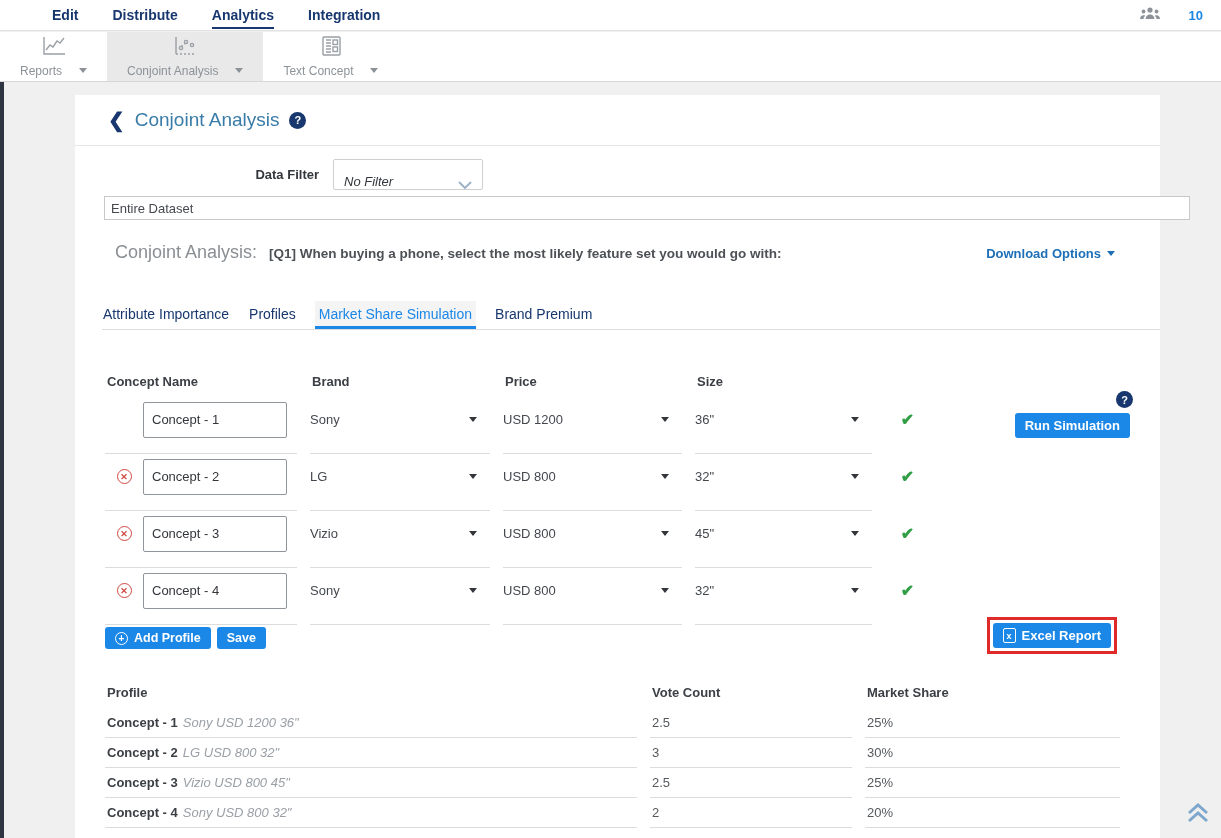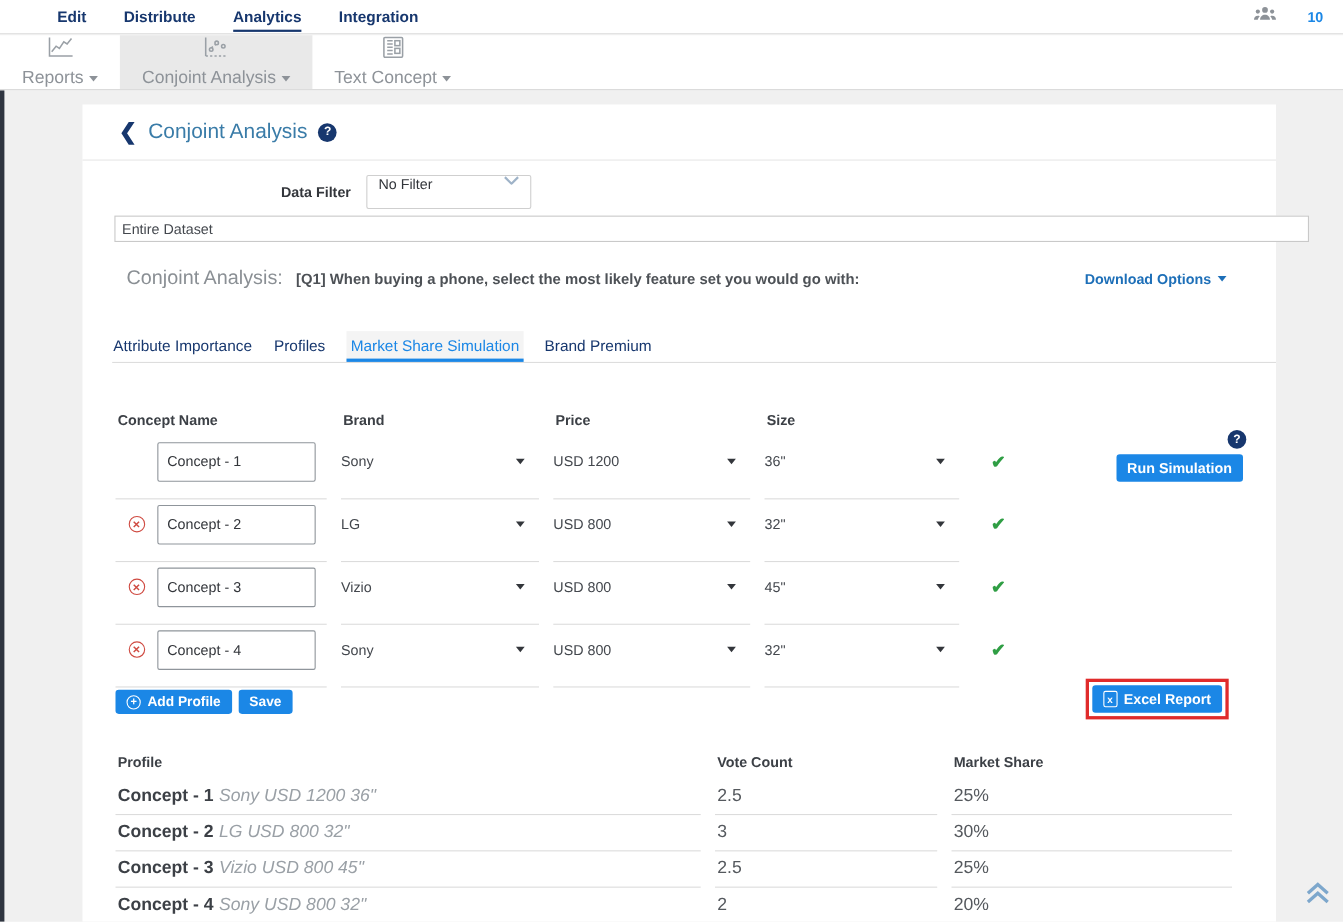--- a/index.html
+++ b/index.html
@@ -14,41 +14,41 @@
   .nav-item.active { border-bottom:2px solid #17376e; }
   .topnav .right { margin-left:auto; display:flex; align-items:center; gap:28px; padding-right:18px; }
   .user-count { color:#1b87e6; font-size:13px; font-weight:700; }
 
   
   .toolbar { position:absolute; top:32px; left:0; width:1221px; height:50px; background:#fff;
              border-bottom:1px solid #d7d7d7; display:flex; z-index:4; }
   .tool-item { display:flex; flex-direction:column; align-items:center; justify-content:center;
                padding:4px 20px 5px; gap:3px; cursor:pointer; min-width:82px; }
   .tool-item.active { background:#e9e9e9; }
-  .tool-label { font-size:16px; color:#8d9298; display:flex; align-items:center; gap:5px; }
+  .tool-label { font-size:12px; color:#8d9298; display:flex; align-items:center; gap:17px; }
   .tool-item svg { stroke:#9aa0a6; fill:none; stroke-width:1.4; }
   .caret { width:0; height:0; border-left:4px solid transparent; border-right:4px solid transparent;
            border-top:5px solid #8d9298; display:inline-block; }
 
   
   .side-strip { position:absolute; left:0; top:82px; width:4px; bottom:0; background:#2f3540; }
   .card { position:absolute; left:75px; top:95px; width:1085px; bottom:0; background:#fff; }
 
   .card-header { height:51px; display:flex; align-items:center; padding-left:33px; gap:10px;
                  border-bottom:1px solid #e7e7e7; }
   .back-chevron { color:#17376e; font-size:20px; font-weight:700; cursor:pointer; line-height:1; }
   .page-title { color:#3a7ca8; font-size:19px; }
   .help-circle { width:17px; height:17px; border-radius:50%; background:#17376e; color:#fff;
                  font-size:11px; font-weight:700; display:flex; align-items:center; justify-content:center; cursor:pointer; }
 
   .filter-row { display:flex; align-items:center; margin:13px 0 6px; }
   .filter-label { width:258px; text-align:right; font-size:13px; font-weight:700; color:#33363b; padding-right:14px; }
   .select-box { width:150px; height:31px; border:1px solid #cfcfcf; border-radius:2px; background:#fff;
-                display:flex; align-items:flex-start; justify-content:space-between; padding:0 10px; font-size:13px;
-                color:#33363b; cursor:pointer; }
+                display:flex; align-items:flex-end; justify-content:space-between; padding:0 10px; font-size:13px;
+                color:#33363b; cursor:pointer;font-style:italic; }
   .select-box svg { stroke:#9fb3c8; stroke-width:2; fill:none; }
 
   .dataset-input { display:block; margin:2px 27px 0 29px; width:1086px; height:24px; border:1px solid #c9c9c9;
                    font-size:13px; color:#44484e; padding:0 6px; font-family:"Liberation Sans",sans-serif; }
 
   .question-row { display:flex; align-items:baseline; margin:22px 45px 0 40px; }
   .question-label { font-size:18px; color:#8a8f94; font-weight:400; }
   .question-text { font-size:13.5px; color:#4d5156; font-weight:700; margin-left:12px; flex:1; }
   .download-link { font-size:13px; font-weight:700; color:#1d6fb8; cursor:pointer; white-space:nowrap;
                    display:flex; align-items:center; gap:6px; }
@@ -92,21 +92,21 @@
                 text-align:center; font-weight:700; }
   .excel-wrap { position:absolute; right:16px; top:-10px; border:3px solid #e02b2b; padding:3px; }
   .excel-btn { background:#1b87e6; color:#fff; border:none; border-radius:3px; font-size:13px; font-weight:700;
                padding:5px 10px; display:flex; align-items:center; gap:6px; cursor:pointer;
                font-family:"Liberation Sans",sans-serif; }
 
   
   .res-grid { display:grid; grid-template-columns:545px 215px 268px; margin:0 27px 0 30px; }
   .res-head { margin-top:30px; }
   .res-head > div { font-size:13px; font-weight:700; color:#3c4046; padding:6px 0 8px 2px; }
-  .res-cell { position:relative; font-size:16px; color:#55595e; padding:7px 0 8px 2px; }
+  .res-cell { position:relative; font-size:13px; color:#55595e; padding:7px 0 8px 2px; }
   .res-cell::after { content:""; position:absolute; left:0; right:13px; bottom:0; border-bottom:1px solid #dcdcdc; }
   .res-name { font-weight:700; color:#3c4046; }
   .res-desc { font-style:italic; color:#9aa0a6; margin-left:5px; }
 
   .to-top { position:absolute; right:10px; bottom:8px; cursor:pointer; }
   .to-top svg { stroke:#7da7cc; stroke-width:3; fill:none; }
 
   .users-icon svg { fill:#8d9298; }
   .excel-doc { width:13px; height:15px; border:1.4px solid #fff; border-radius:2px; font-size:9px; font-weight:700;
                color:#fff; display:flex; align-items:center; justify-content:center; font-style:normal; }

